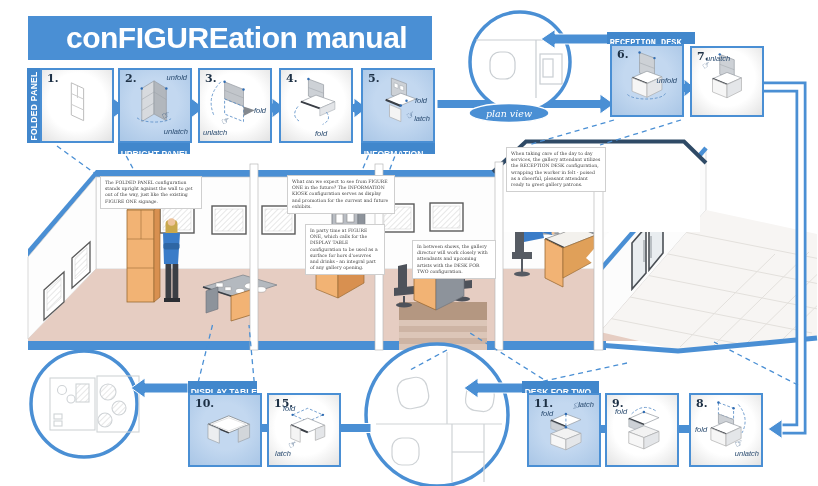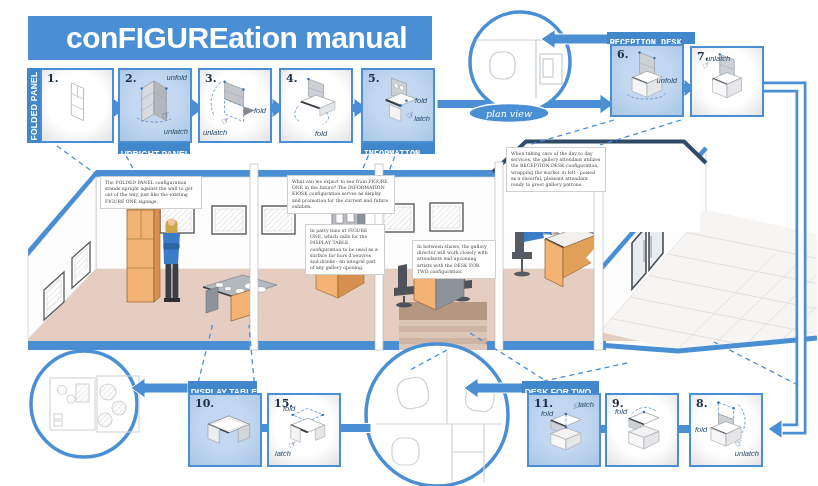--- a/index.html
+++ b/index.html
@@ -304,21 +304,21 @@
 </svg>
 
 <div class="title-banner">
   <span>conFIGUREation manual</span>
 </div>
 
 <div class="bar-vert" style="left:27px;top:68px;width:13px;height:75px;">
       <span>FOLDED PANEL</span>
     </div>
 <div class="bar" style="left:118px;top:143px;width:72px;height:11px;"><span style="line-height:11px">UPRIGHT PANEL</span></div>
-<div class="bar" style="left:361px;top:143px;width:74px;height:11px;font-family:Liberation Mono, monospace;"><span style="line-height:11px">INFORMATION</span></div>
+<div class="bar" style="left:361px;top:143px;width:74px;height:11px;"><span style="line-height:11px">INFORMATION</span></div>
 <div class="bar" style="left:607px;top:32px;width:88px;height:12px;font-family:Liberation Mono, monospace;"><span>RECEPTION DESK</span></div>
 <div class="bar" style="left:522px;top:381px;width:77px;height:12px;"><span>DESK FOR TWO</span></div>
 <div class="bar" style="left:188px;top:381px;width:69px;height:12px;"><span>DISPLAY TABLE</span></div>
 
 <div class="step" style="left:40px;top:68px;height:75px;">
   <span class="num">1.</span>
   <svg viewBox="0 0 74 74">
     <polygon points="31,13 44,19 44,53 31,47" fill="#fff" stroke="#b9b9b9"></polygon>
     <line x1="31" y1="24.3" x2="44" y2="30.3" stroke="#c9c9c9"></line>
     <line x1="31" y1="35.7" x2="44" y2="41.7" stroke="#c9c9c9"></line>

